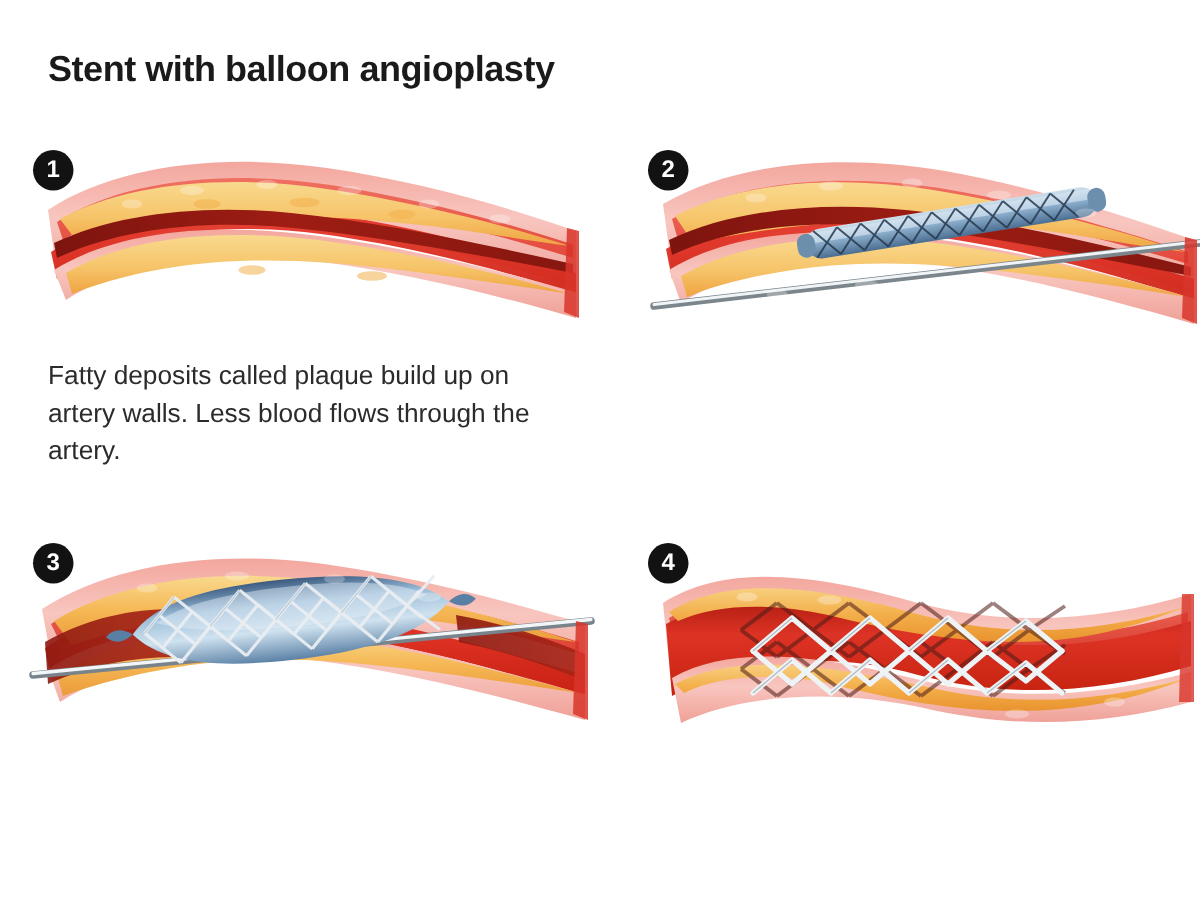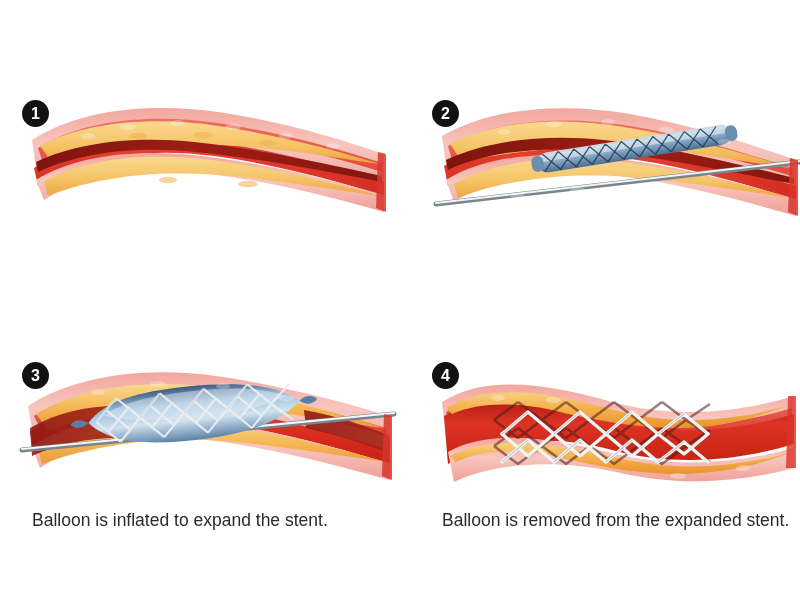--- a/index.html
+++ b/index.html
@@ -71,20 +71,21 @@
     color: #2b2b2b;
   }
   .panel-3 .caption, .panel-4 .caption { top: 150px; }
   .panel-2 .caption { top: 142px; }
 </style>
 </head>
 <body>
 
 <div class="page">
 
+  <div class="title">Stent with balloon angioplasty</div>
 
   <div class="panel panel-1">
     <div class="badge">1</div>
     <div class="art">
       <svg width="380" height="135" viewBox="0 0 380 135" xmlns="http://www.w3.org/2000/svg">
         <defs>
           <linearGradient id="p1wall" x1="0" y1="0" x2="0" y2="1">
             <stop offset="0" stop-color="#f3a79e"></stop>
             <stop offset="0.45" stop-color="#f8c6bf"></stop>
             <stop offset="1" stop-color="#efa097"></stop>
@@ -140,20 +141,21 @@
           <ellipse cx="120" cy="40" rx="9" ry="3.2"></ellipse>
           <ellipse cx="185" cy="39" rx="10" ry="3.2"></ellipse>
           <ellipse cx="250" cy="47" rx="9" ry="3.2"></ellipse>
           <ellipse cx="150" cy="84" rx="9" ry="3.2"></ellipse>
           <ellipse cx="230" cy="88" rx="10" ry="3.2"></ellipse>
         </g>
 
         <path d="M360,56 L368,58 L368,116 L358,112 Z" fill="#d8352a" opacity="0.85"></path>
       </svg>
     </div>
+    <div class="caption">Fatty deposits called plaque build up on artery walls. Less blood flows through the artery.</div>
   </div>
 
   <div class="panel panel-2">
     <div class="badge">2</div>
     <div class="art">
       <svg width="380" height="135" viewBox="0 0 380 135" xmlns="http://www.w3.org/2000/svg">
         <defs>
           <linearGradient id="p2wall" x1="0" y1="0" x2="0" y2="1">
             <stop offset="0" stop-color="#f3a79e"></stop>
             <stop offset="0.45" stop-color="#f8c6bf"></stop>
@@ -306,21 +308,20 @@
           <ellipse cx="205" cy="28" rx="7" ry="3"></ellipse>
           <ellipse cx="268" cy="40" rx="8" ry="3"></ellipse>
           <ellipse cx="95" cy="104" rx="7" ry="3"></ellipse>
           <ellipse cx="160" cy="96" rx="8" ry="3"></ellipse>
           <ellipse cx="230" cy="98" rx="7" ry="3"></ellipse>
           <ellipse cx="300" cy="108" rx="8" ry="3"></ellipse>
         </g>
         <path d="M366,56 L374,58 L374,122 L364,118 Z" fill="#d8352a" opacity="0.85"></path>
       </svg>
     </div>
-    <div class="caption">Balloon is inflated to expand the stent.</div>
   </div>
 
   <div class="panel panel-4">
     <div class="badge">4</div>
     <div class="art">
       <svg width="380" height="135" viewBox="0 0 380 135" xmlns="http://www.w3.org/2000/svg">
         <defs>
           <linearGradient id="p4wall" x1="0" y1="0" x2="0" y2="1">
             <stop offset="0" stop-color="#f3a79e"></stop>
             <stop offset="0.45" stop-color="#f8c6bf"></stop>
@@ -380,16 +381,15 @@
           <ellipse cx="255" cy="48" rx="8" ry="3"></ellipse>
           <ellipse cx="310" cy="44" rx="7" ry="3"></ellipse>
           <ellipse cx="90" cy="110" rx="7" ry="3"></ellipse>
           <ellipse cx="160" cy="114" rx="8" ry="3"></ellipse>
           <ellipse cx="250" cy="118" rx="8" ry="3"></ellipse>
           <ellipse cx="315" cy="110" rx="7" ry="3"></ellipse>
         </g>
         <path d="M360,38 L368,38 L368,110 L358,110 Z" fill="#d8352a" opacity="0.8"></path>
       </svg>
     </div>
-    <div class="caption">Balloon is removed from the expanded stent.</div>
   </div>
 
 </div>
 
 </body></html>

